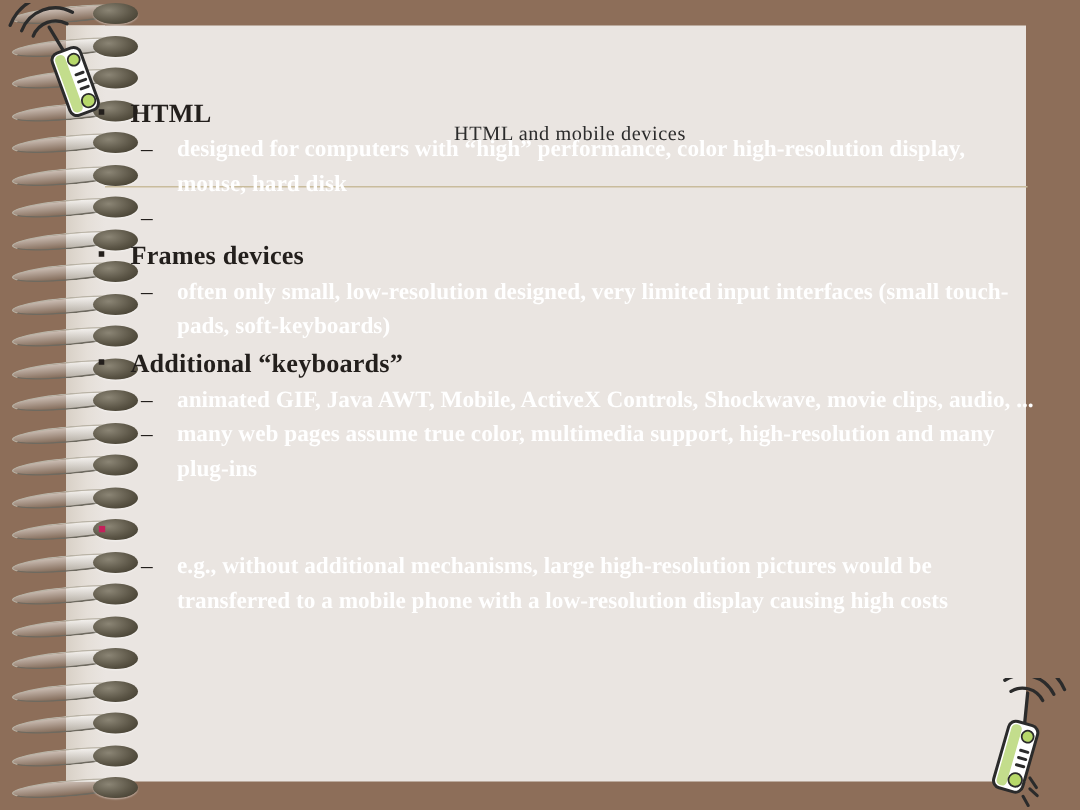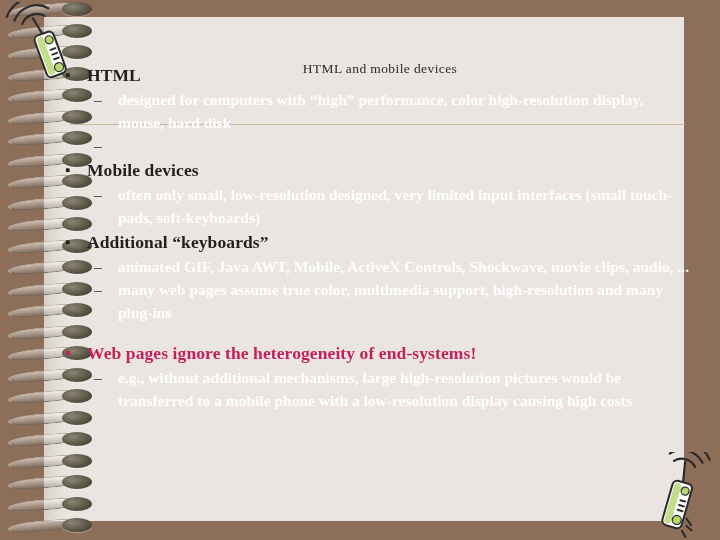--- a/index.html
+++ b/index.html
@@ -33,21 +33,21 @@
   .coil .hole{
     position:absolute;left:54px;top:0;width:30px;height:14px;
     border-radius:50%;
     background:radial-gradient(ellipse at 35% 35%,#8b8575 0%,#5c5647 55%,#3a3528 100%);
     box-shadow:0 1px 1px rgba(255,255,255,.35);
   }
 
   
   .content{position:absolute;left:0;top:0;width:720px;height:540px;}
   .slide-title{
-    position:absolute;left:230px;top:61px;width:300px;
+    position:absolute;left:230px;top:81px;width:300px;
     text-align:center;font-size:13.5px;color:#2b2b2b;
     letter-spacing:.4px;
   }
   .title-rule{
     position:absolute;left:70px;top:124px;width:615px;height:1px;
     background:#c9bc9c;
   }
 
   .bullets{position:absolute;left:60px;top:62px;width:630px;}
   .row{position:relative;display:flex;align-items:flex-start;}
@@ -203,42 +203,41 @@
         </div>
         <div class="row lvl2">
           <span class="marker">–</span>
           <span class="txt">designed for computers with “high” performance, color high-resolution display, mouse, hard disk</span>
         </div>
         <div class="row lvl2">
           <span class="marker">–</span>
         </div>
         <div class="row lvl1">
           <span class="marker">▪</span>
-          <span class="txt">Mobile devices</span>
+          <span class="txt">Frames devices</span>
         </div>
         <div class="row lvl2">
           <span class="marker">–</span>
           <span class="txt">often only small, low-resolution designed, very limited input interfaces (small touch-pads, soft-keyboards)</span>
         </div>
         <div class="row lvl1">
           <span class="marker">▪</span>
           <span class="txt">Additional “keyboards”</span>
         </div>
         <div class="row lvl2">
           <span class="marker">–</span>
           <span class="txt">animated GIF, Java AWT, Mobile, ActiveX Controls, Shockwave, movie clips, audio, ...</span>
         </div>
         <div class="row lvl2">
           <span class="marker">–</span>
           <span class="txt">many web pages assume true color, multimedia support, high-resolution and many plug-ins</span>
         </div>
         <div class="gap"></div>
         <div class="row lvl1 accent">
           <span class="marker">▪</span>
-          <span class="txt">Web pages ignore the heterogeneity of end-systems!</span>
         </div>
         <div class="row lvl2">
           <span class="marker">–</span>
           <span class="txt">e.g., without additional mechanisms, large high-resolution pictures would be transferred to a mobile phone with a low-resolution display causing high costs</span>
         </div>
       </div>
   </div>
 
   <svg class="phone tl" viewBox="0 0 84 80">
     <g transform="rotate(-20 46 46)">

